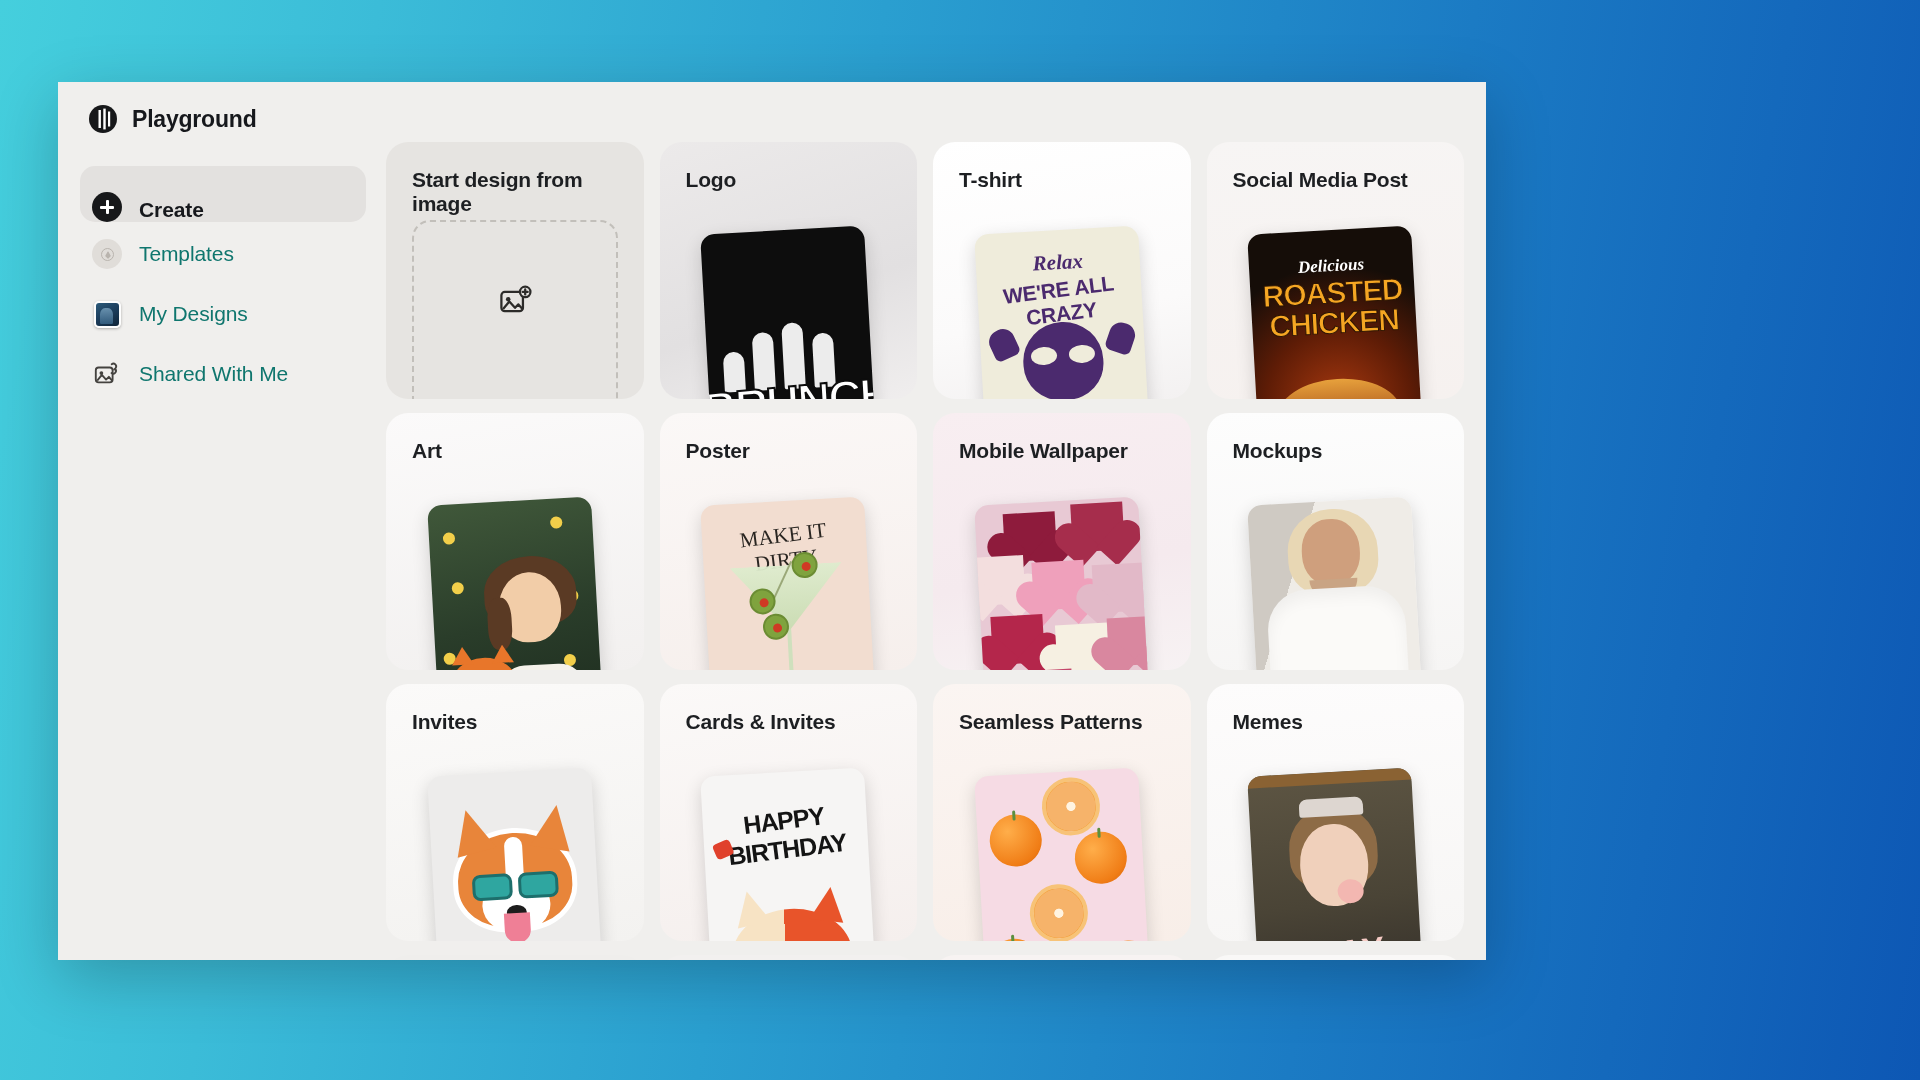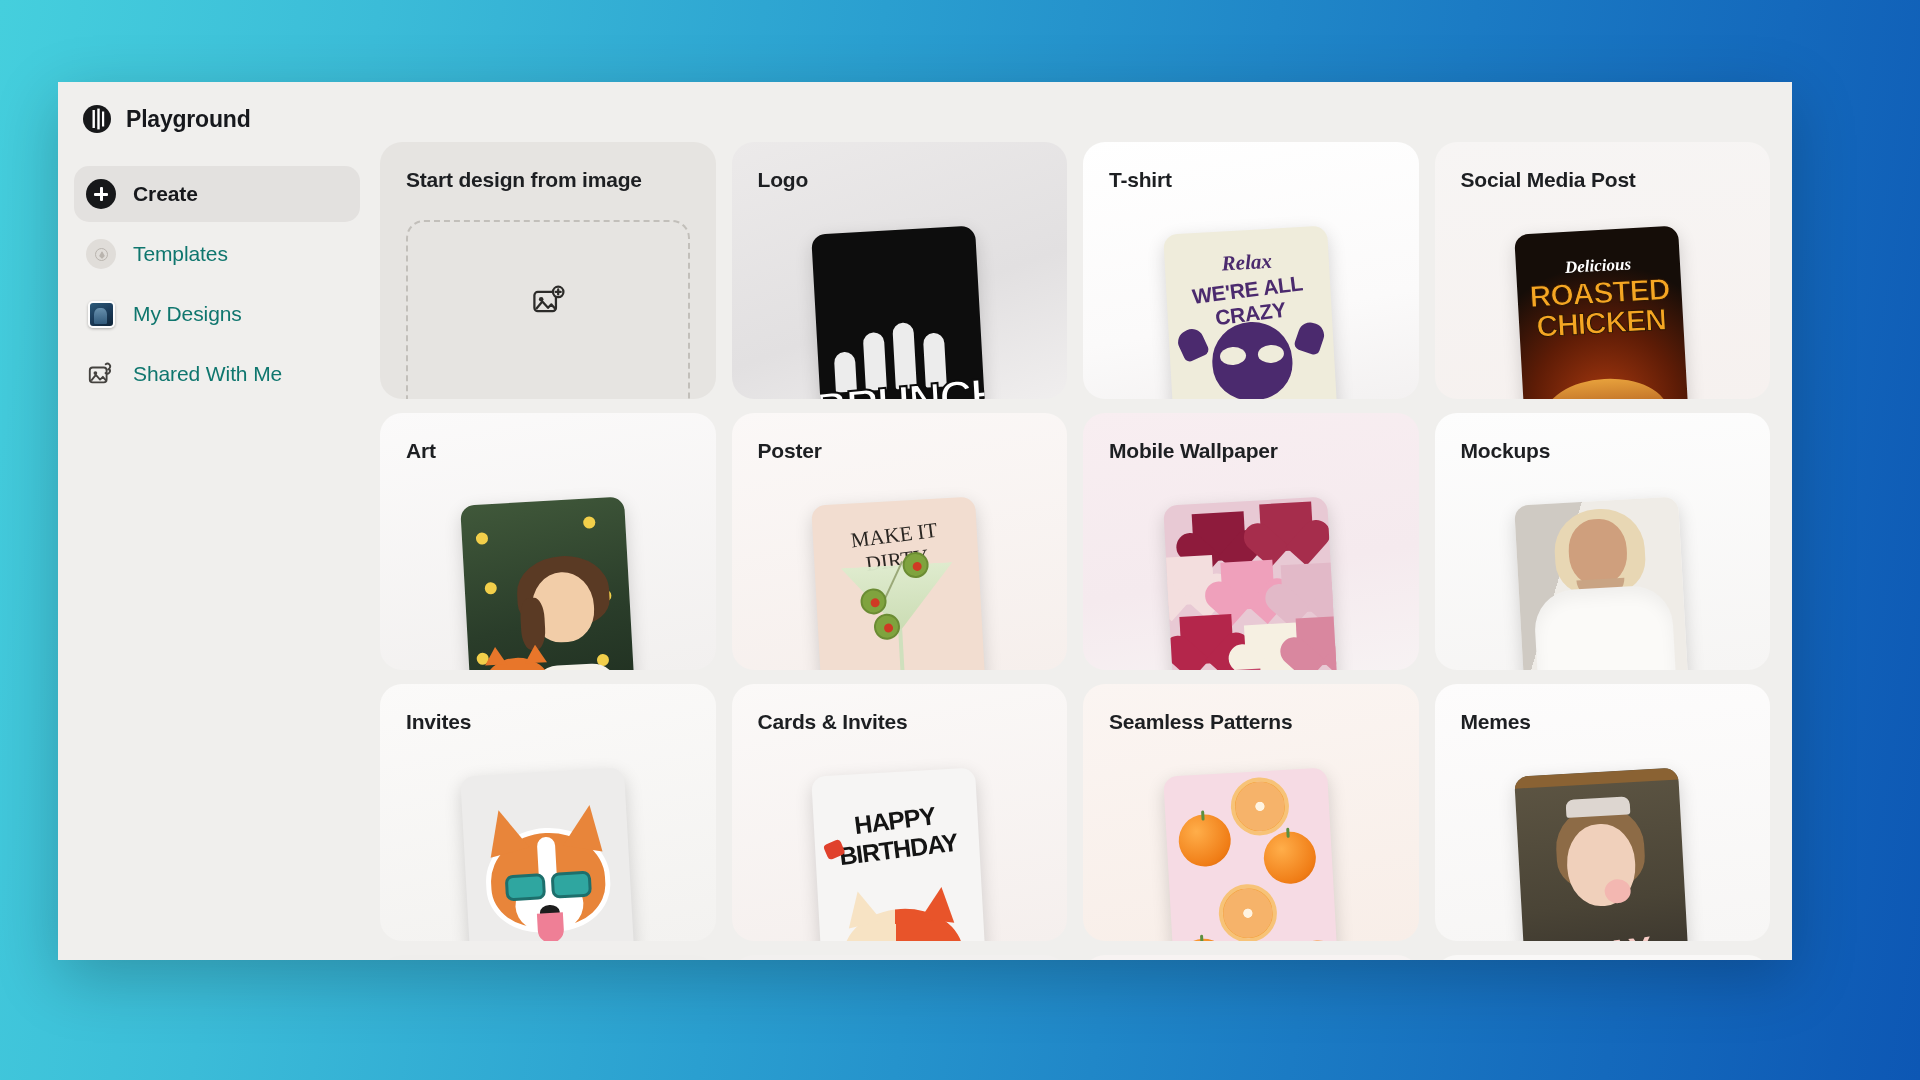--- a/index.html
+++ b/index.html
@@ -9,25 +9,26 @@
   }
   body {
     background: linear-gradient(100deg, #45cfdd 0%, #3bbcd8 18%, #2a9fd0 42%, #1b7bc4 70%, #0d57b4 100%);
     position: relative;
   }
 
   
   .app-window {
     position: absolute;
     left: 58px; top: 82px;
-    width: 1734px; height: 878px;
+    width: 1428px; height: 878px;
     background: #f0efed;
     overflow: hidden;
     display: flex;
     box-shadow: 0 18px 60px rgba(0,0,0,.22);
+    padding-left: 6px;
   }
 
   
   .sidebar {
     width: 318px; flex: 0 0 318px;
     background: #f0efed;
     padding: 0 16px;
     display: flex; flex-direction: column;
     position: relative;
     z-index: 4;
@@ -41,21 +42,21 @@
     font-size: 23px; font-weight: 700; color: #16181c; letter-spacing: -0.2px;
   }
 
   .nav { margin-top: 12px; display: flex; flex-direction: column; gap: 4px; }
   .nav-item {
     display: flex; align-items: center; gap: 17px;
     height: 56px; padding: 0 12px;
     border-radius: 15px;
     cursor: pointer;
   }
-  .nav-item.active { background: #e3e1df; }
+  .nav-item.active { background: #e3e1df; align-items: flex-end; }
   .nav-label {
     font-size: 21px; color: #0f766e; font-weight: 500; letter-spacing: -0.1px;
   }
   .nav-item.active .nav-label { color: #16181c; font-weight: 700; }
   .nav-ico { width: 30px; height: 30px; flex: 0 0 30px; display:flex; align-items:center; justify-content:center; }
 
   .ico-create {
     width: 30px; height: 30px; border-radius: 50%;
     background: #17181a; position: relative;
   }

